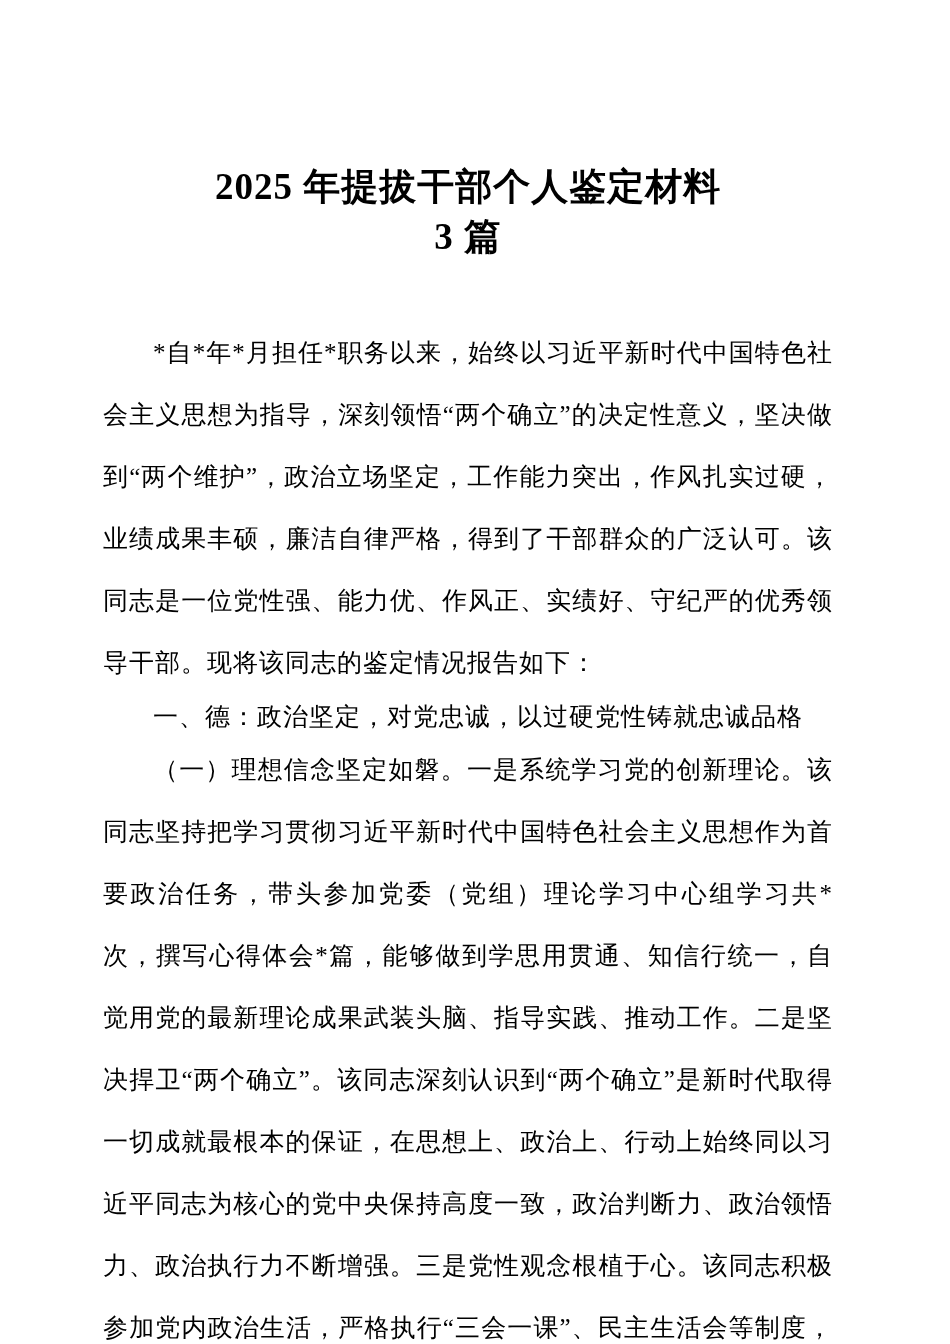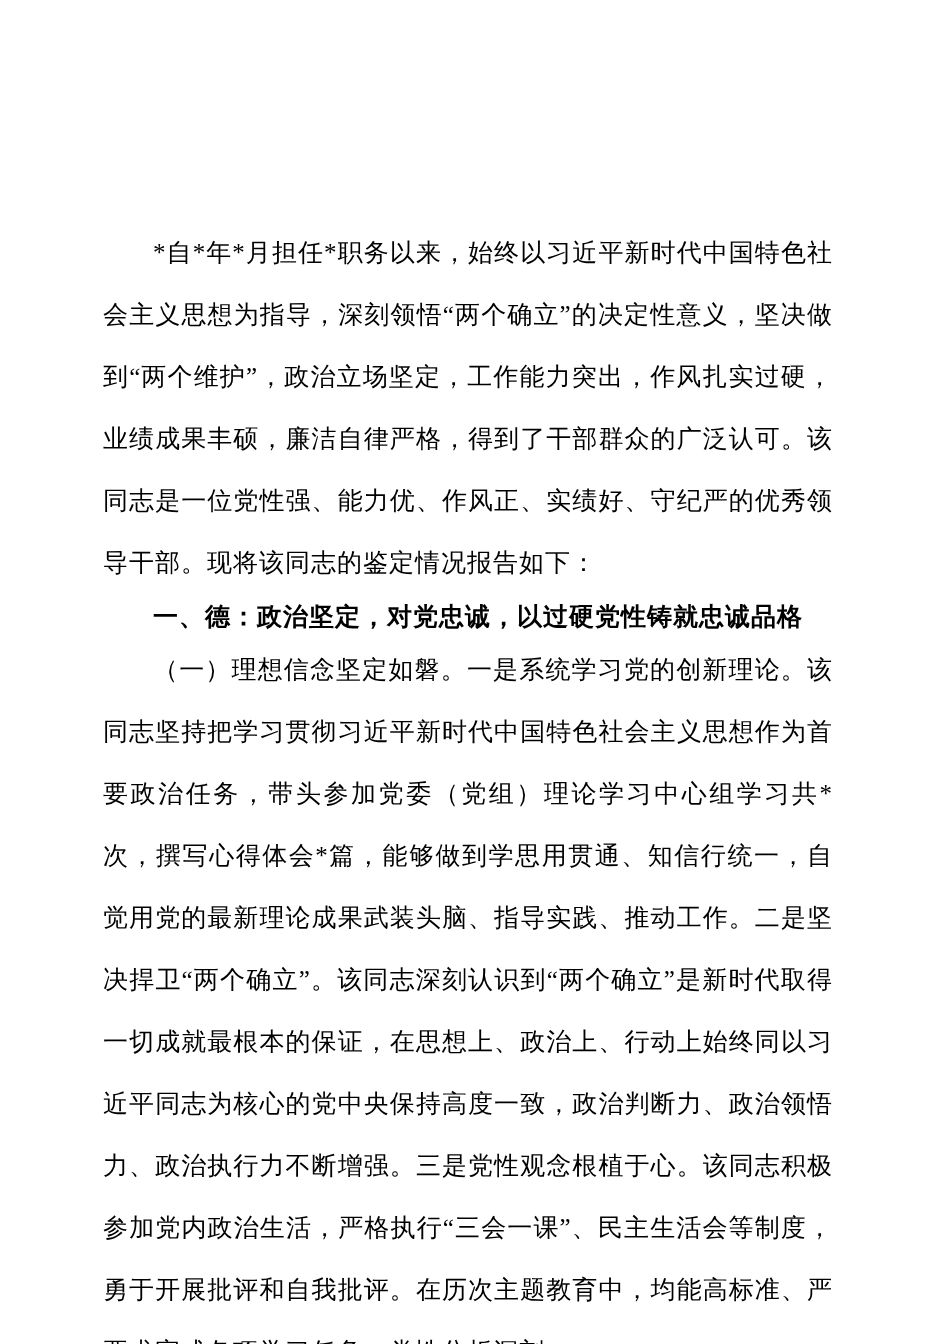--- a/index.html
+++ b/index.html
@@ -39,32 +39,36 @@
     text-justify: inter-ideograph;
     text-align-last: left;
     text-indent: 2em;
   }
   .body-para.first {
     margin-top: 60px;
   }
   .heading-para {
     margin: 0;
     font-family: "Liberation Sans", "DejaVu Sans", sans-serif;
-    font-weight: 700;
+    font-weight: 400;
     font-size: 25px;
     line-height: 45px;
     letter-spacing: 1px;
     text-align: justify;
     text-align-last: left;
     text-indent: 2em;
   }
 </style>
 </head>
 <body>
 
 <div class="page">
+  <h1 class="doc-title">
+    <span class="title-line">2025 年提拔干部个人鉴定材料</span>
+    <span class="title-line">3 篇</span>
+  </h1>
 
   <p class="body-para first">*自*年*月担任*职务以来，始终以习近平新时代中国特色社会主义思想为指导，深刻领悟“两个确立”的决定性意义，坚决做到“两个维护”，政治立场坚定，工作能力突出，作风扎实过硬，业绩成果丰硕，廉洁自律严格，得到了干部群众的广泛认可。该同志是一位党性强、能力优、作风正、实绩好、守纪严的优秀领导干部。现将该同志的鉴定情况报告如下：</p>
 
   <p class="heading-para">一、德：政治坚定，对党忠诚，以过硬党性铸就忠诚品格</p>
 
   <p class="body-para">（一）理想信念坚定如磐。一是系统学习党的创新理论。该同志坚持把学习贯彻习近平新时代中国特色社会主义思想作为首要政治任务，带头参加党委（党组）理论学习中心组学习共*次，撰写心得体会*篇，能够做到学思用贯通、知信行统一，自觉用党的最新理论成果武装头脑、指导实践、推动工作。二是坚决捍卫“两个确立”。该同志深刻认识到“两个确立”是新时代取得一切成就最根本的保证，在思想上、政治上、行动上始终同以习近平同志为核心的党中央保持高度一致，政治判断力、政治领悟力、政治执行力不断增强。三是党性观念根植于心。该同志积极参加党内政治生活，严格执行“三会一课”、民主生活会等制度，勇于开展批评和自我批评。在历次主题教育中，均能高标准、严要求完成各项学习任务，党性分析深刻</p>
 </div>
 
 </body></html>

